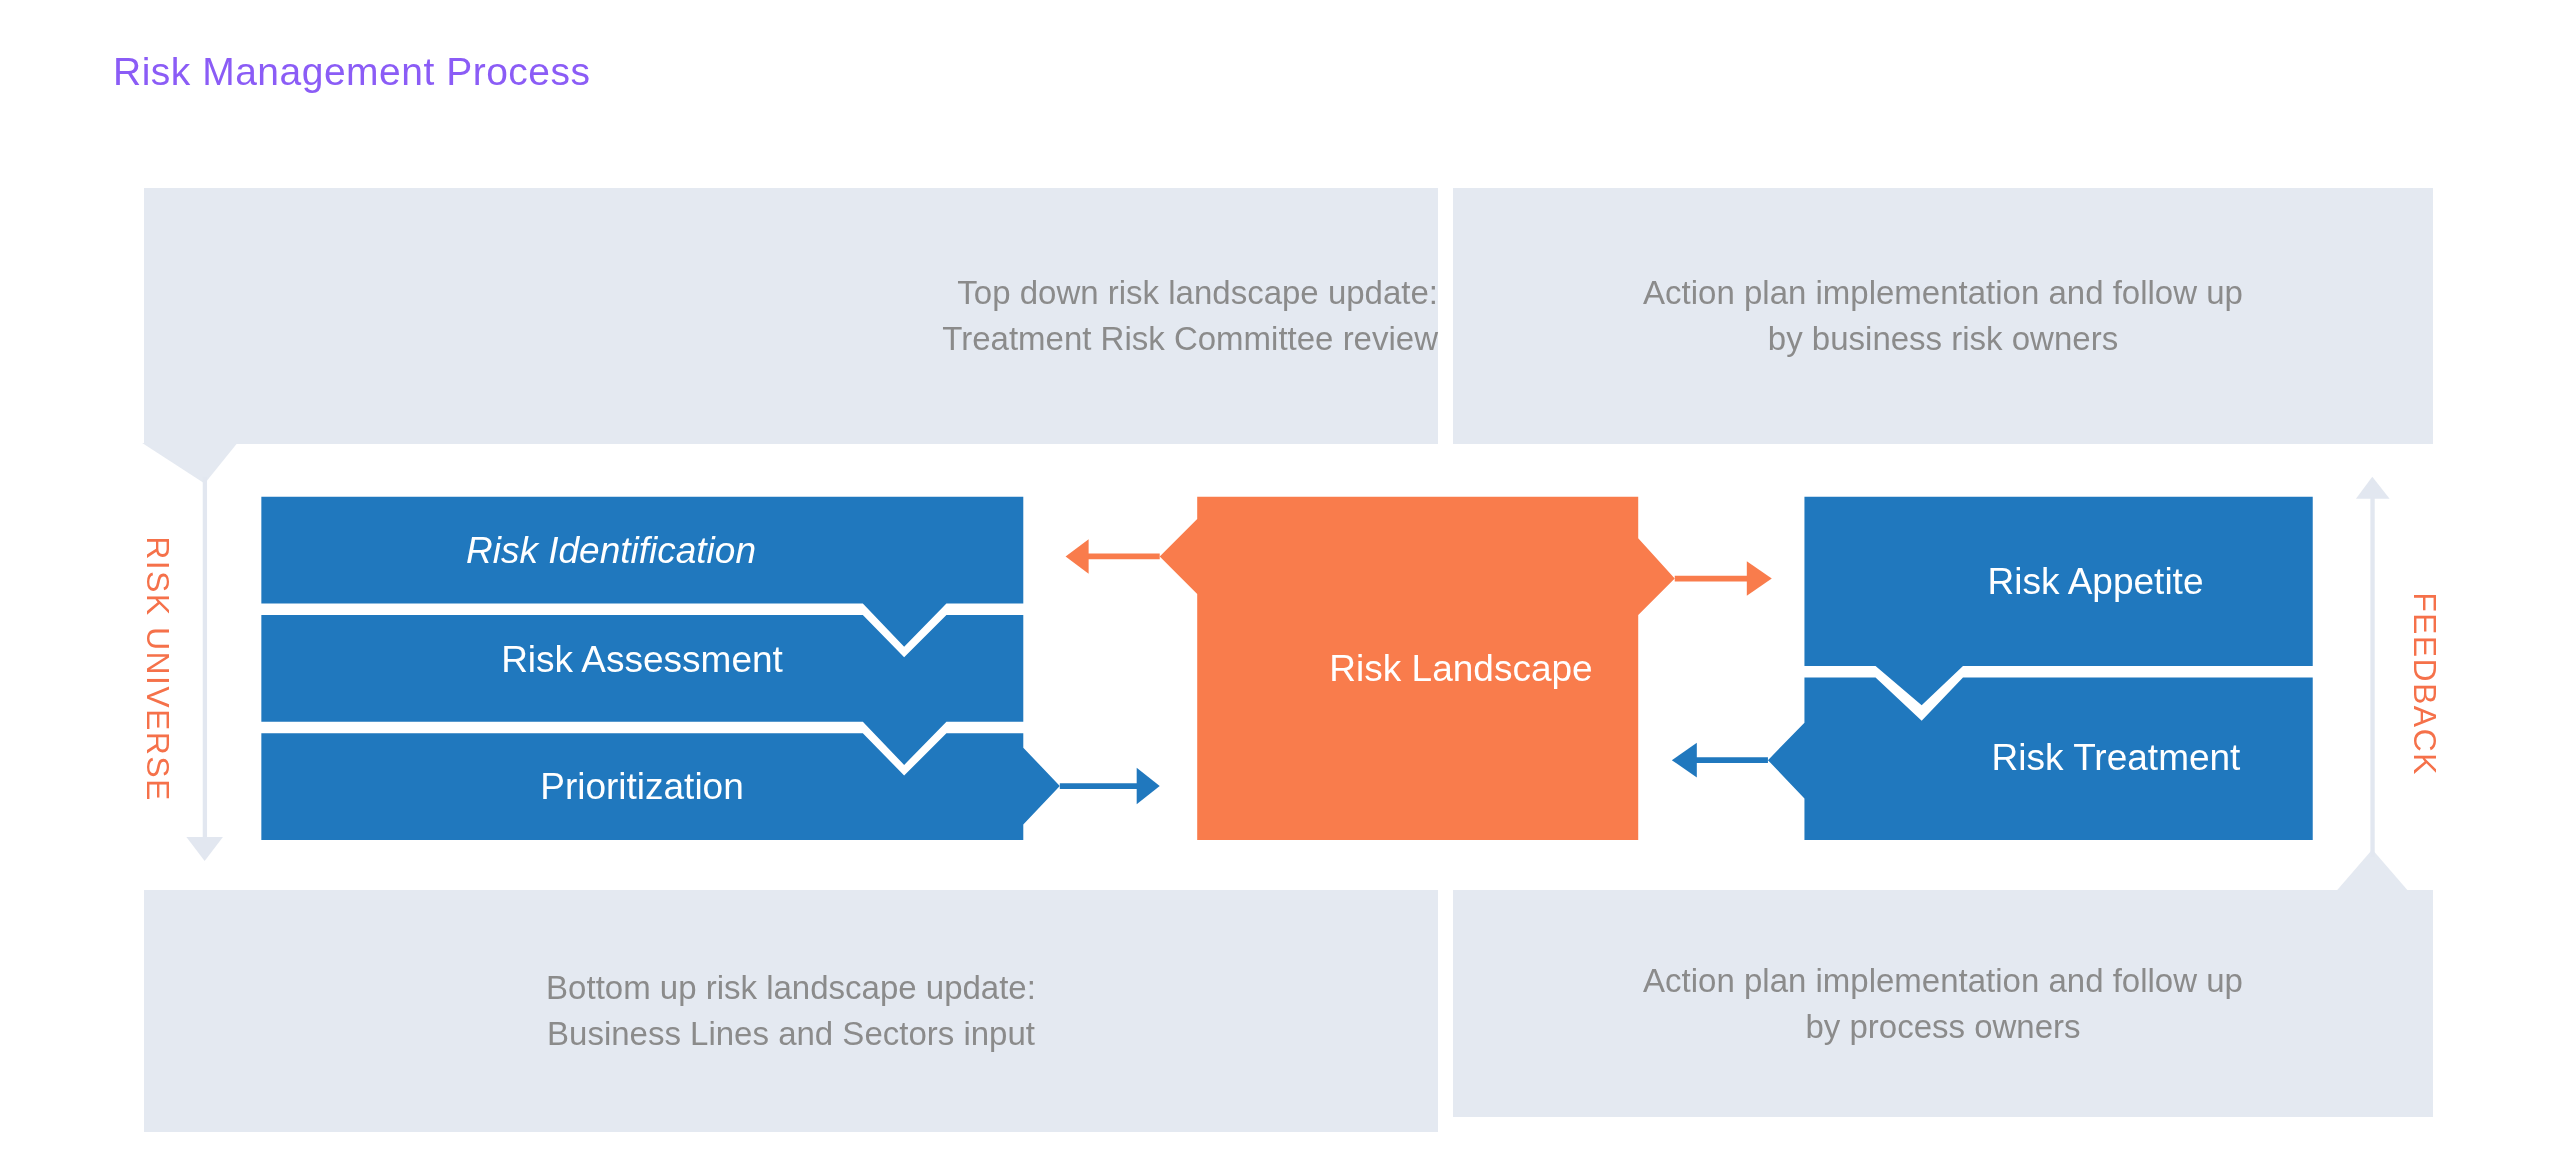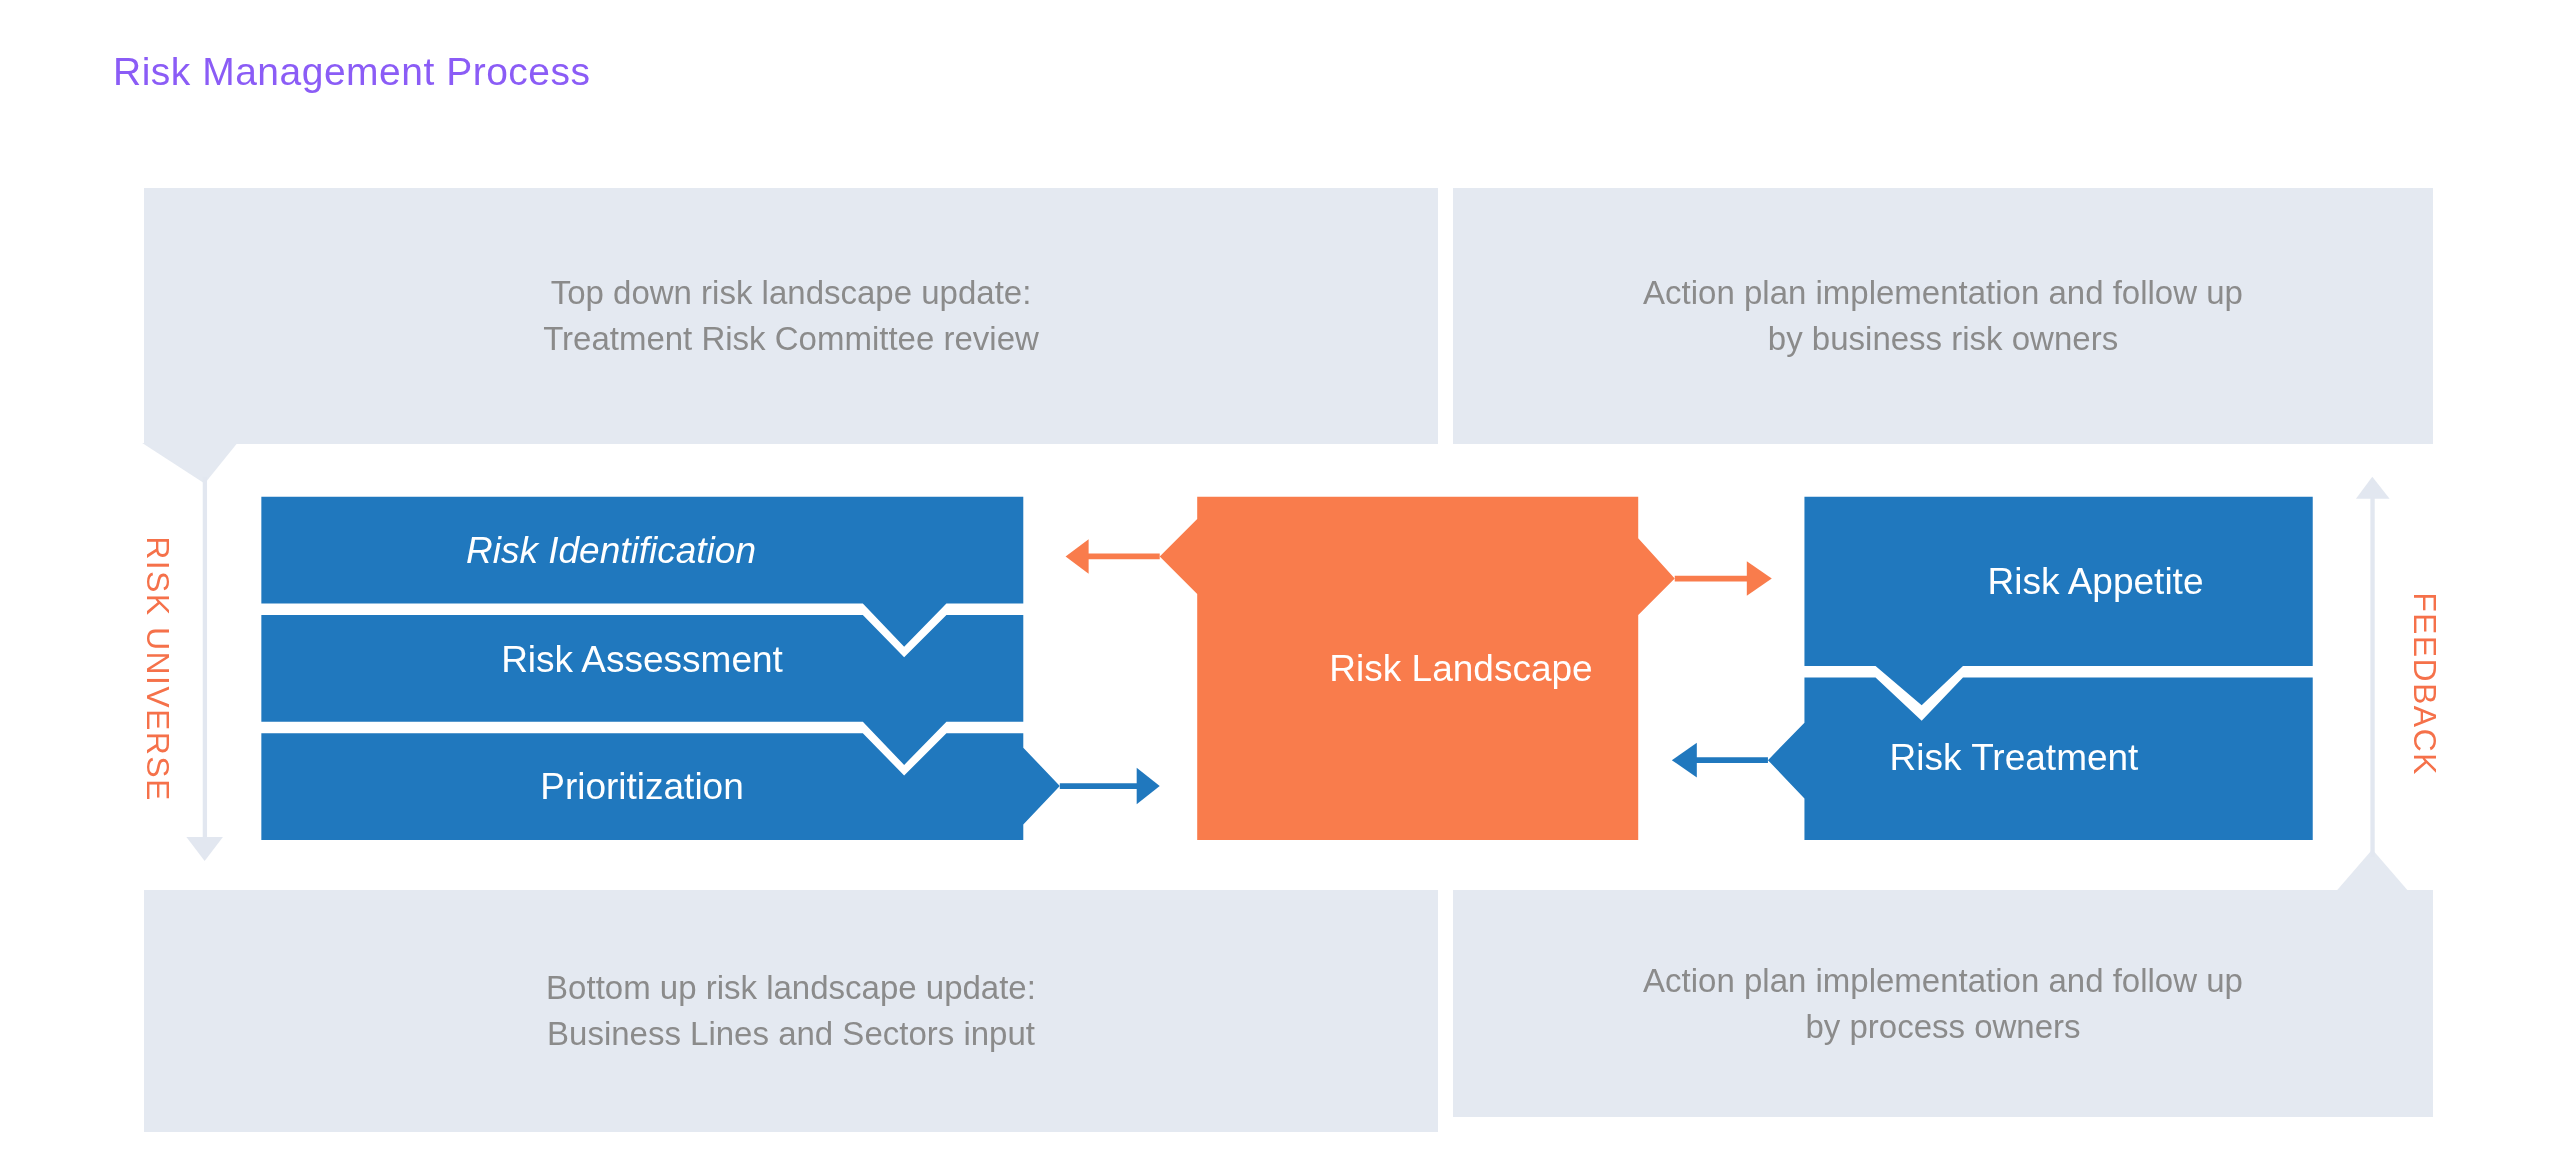--- a/index.html
+++ b/index.html
@@ -14,21 +14,21 @@
     position:absolute;left:113px;top:50px;
     font-size:39px;color:#8b5cf6;font-weight:400;
     letter-spacing:0.5px;
   }
   .panel{
     position:absolute;background:#e4e9f1;
     display:flex;flex-direction:column;justify-content:center;align-items:center;
     color:#8b8b8b;font-size:33px;line-height:46px;font-weight:400;
     text-align:center;
   }
-  .panel-tl{left:144px;top:188px;width:1294px;height:256px;}
+  .panel-tl{left:144px;top:188px;width:1294px;height:256px;align-items:flex-end;}
   .panel-tr{left:1453px;top:188px;width:980px;height:256px;}
   .panel-bl{left:144px;top:890px;width:1294px;height:242px;}
   .panel-br{left:1453px;top:890px;width:980px;height:227px;}
   svg.diagram{position:absolute;left:0;top:0;}
   .step-label{
     position:absolute;display:flex;justify-content:center;align-items:center;
     color:#ffffff;font-size:37px;font-weight:400;text-align:center;
     pointer-events:none;
   }
   .v-label{
@@ -91,19 +91,19 @@
 
     <path d="M1764,791 H1840" stroke="#2078be" stroke-width="6" fill="none"></path>
     <polygon points="1766,773 1766,809 1740,791" fill="#2078be"></polygon>
   </svg>
 
   <div class="step-label" style="left:261px;top:497px;width:700px;height:107px;font-style:italic;">Risk Identification</div>
   <div class="step-label" style="left:261px;top:615px;width:762px;height:89px;">Risk Assessment</div>
   <div class="step-label" style="left:261px;top:733px;width:762px;height:107px;">Prioritization</div>
   <div class="step-label" style="left:1197px;top:497px;width:528px;height:343px;">Risk Landscape</div>
   <div class="step-label" style="left:1804px;top:497px;width:583px;height:169px;">Risk Appetite</div>
-  <div class="step-label" style="left:1760px;top:677px;width:508px;height:162px;">Risk Treatment</div>
+  <div class="step-label" style="left:1862px;top:677px;width:508px;height:162px;">Risk Treatment</div>
 
   <div class="v-label" style="left:157px;top:669px;">RISK UNIVERSE</div>
   <div class="v-label" style="left:2424px;top:684px;">FEEDBACK</div>
 
 </div>
 
 
 </body></html>

